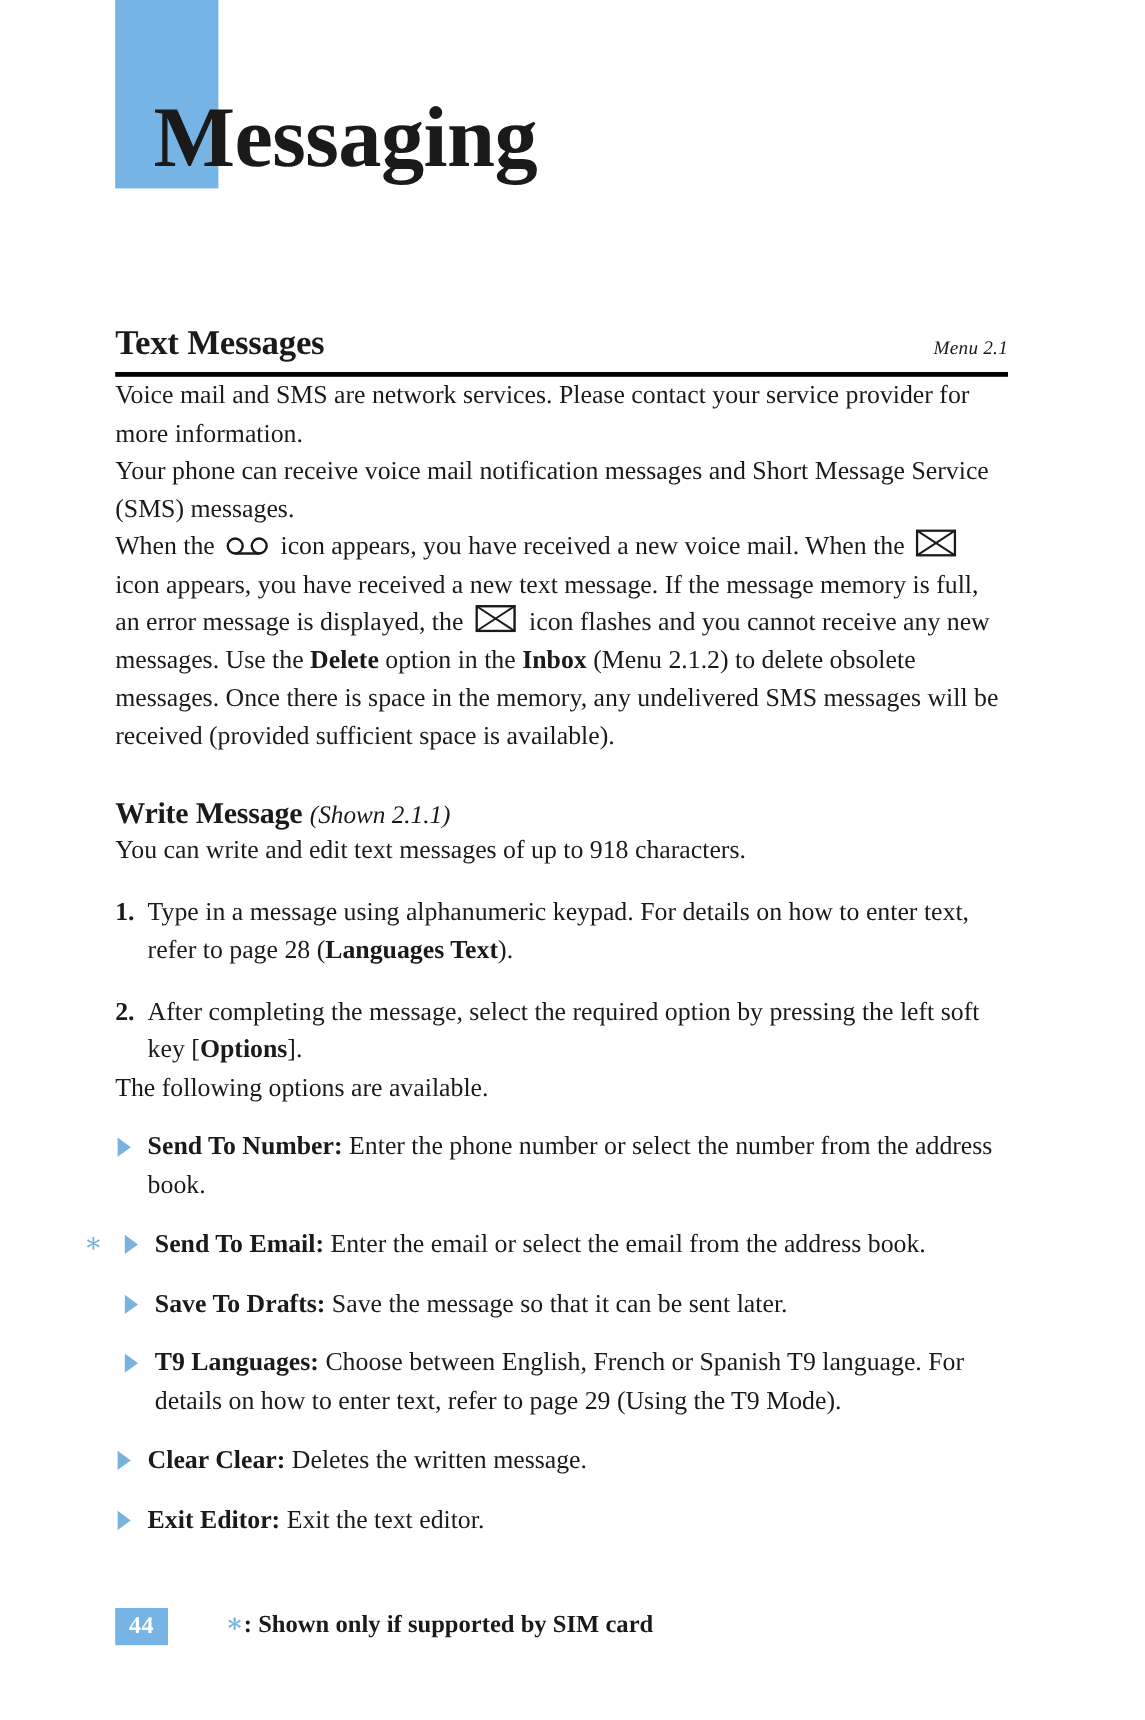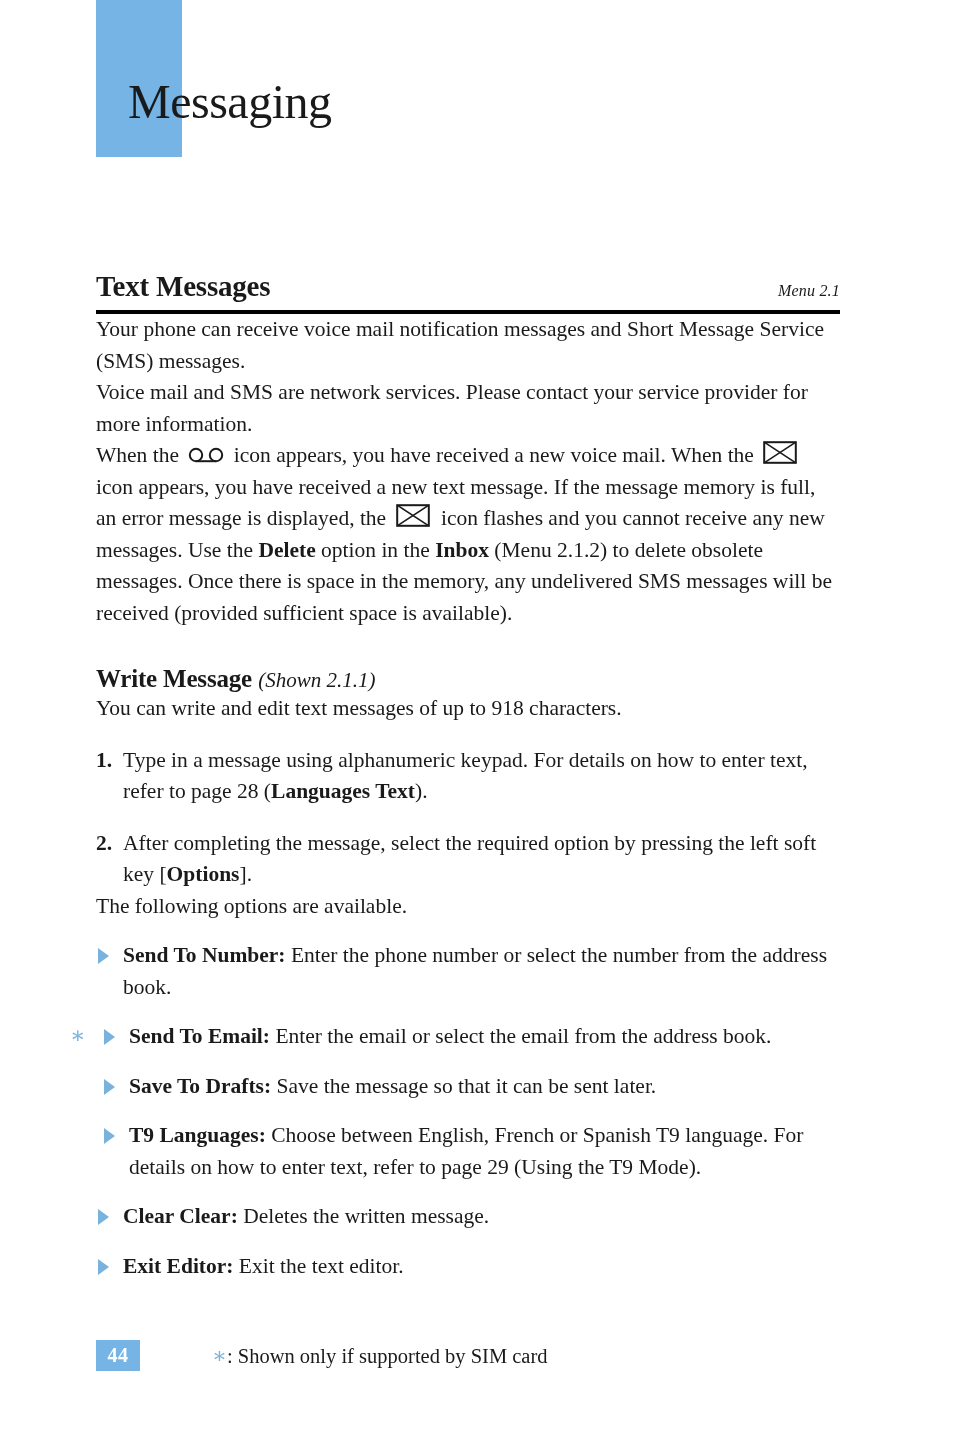--- a/index.html
+++ b/index.html
@@ -22,22 +22,22 @@
     left: 96px;
     top: 0px;
     width: 86px;
     height: 157px;
     background: #75b4e4;
   }
   .chapter-title {
     position: absolute;
     left: 128px;
     top: 78px;
-    font-size: 48px;
-    font-weight: normal;
+    font-size: 72px;
+    font-weight: bold;
     letter-spacing: -0.5px;
     color: #1a1a1a;
     line-height: 1;
     white-space: nowrap;
   }
 
   
   .content {
     position: absolute;
     left: 96px;
@@ -160,60 +160,61 @@
   }
   ul.options li .opt-name { font-weight: bold; }
 
   
   .footer {
     position: absolute;
     left: 96px;
     top: 1340px;
     width: 744px;
     display: flex;
-    align-items: center;
+    align-items: flex-start;
   }
   .page-num {
     width: 44px;
     height: 31px;
     background: #75b4e4;
     color: #ffffff;
     font-size: 20px;
     font-weight: bold;
     display: flex;
     align-items: center;
     justify-content: center;
     letter-spacing: 0.5px;
   }
   .footnote {
-    margin-left: 72px;
+    margin-left: 48px;
     font-size: 20.5px;
     line-height: 26px;
     white-space: nowrap;
+    font-weight: bold;
   }
   .footnote .fn-star {
     color: #79b2dd;
     font-size: 22px;
   }
 </style>
 </head>
 <body>
 
 <div class="chapter-block"></div>
 <div class="chapter-title">Messaging</div>
 
 <div class="content">
 
   <div class="section-head">
     <span class="title">Text Messages</span>
     <span class="menu-ref">Menu 2.1</span>
   </div>
 
+  <p class="body para-second">Voice mail and SMS are network services. Please contact your service provider for more information.</p>
   <p class="body para-intro">Your phone can receive voice mail notification messages and Short Message Service (SMS) messages.</p>
-  <p class="body para-second">Voice mail and SMS are network services. Please contact your service provider for more information.</p>
 
   <p class="body para-icons">
     <span>When the</span>
     <span class="icon-inline icon-voicemail">
       <svg viewBox="0 0 36 17" width="36" height="17" aria-hidden="true">
         <circle cx="8" cy="8" r="6.2" fill="none" stroke="#1a1a1a" stroke-width="2"></circle>
         <circle cx="28" cy="8" r="6.2" fill="none" stroke="#1a1a1a" stroke-width="2"></circle>
         <line x1="8" y1="14.2" x2="28" y2="14.2" stroke="#1a1a1a" stroke-width="2"></line>
       </svg>
     </span>

